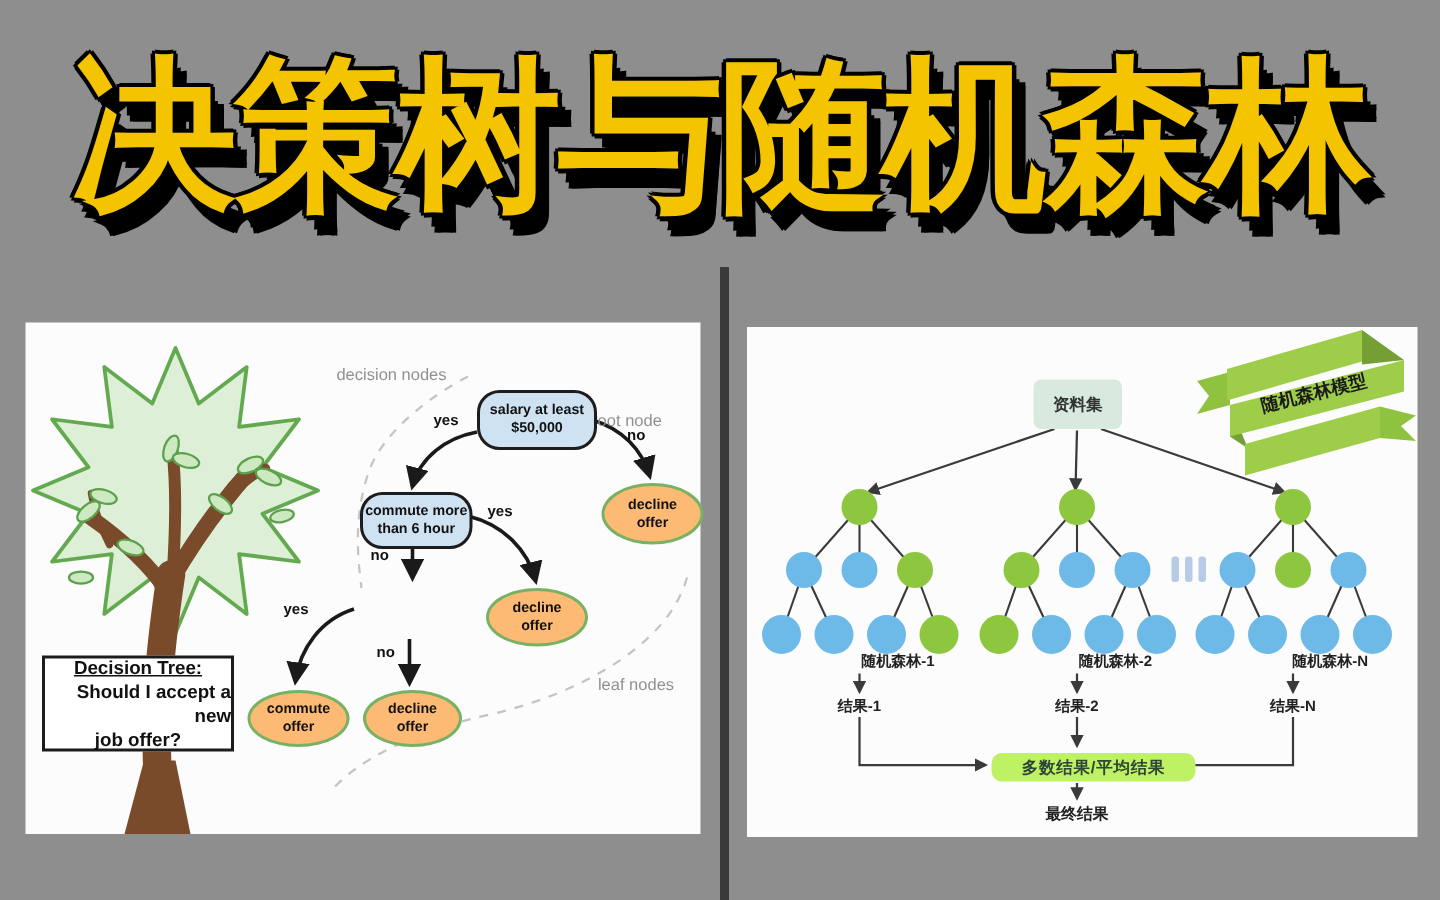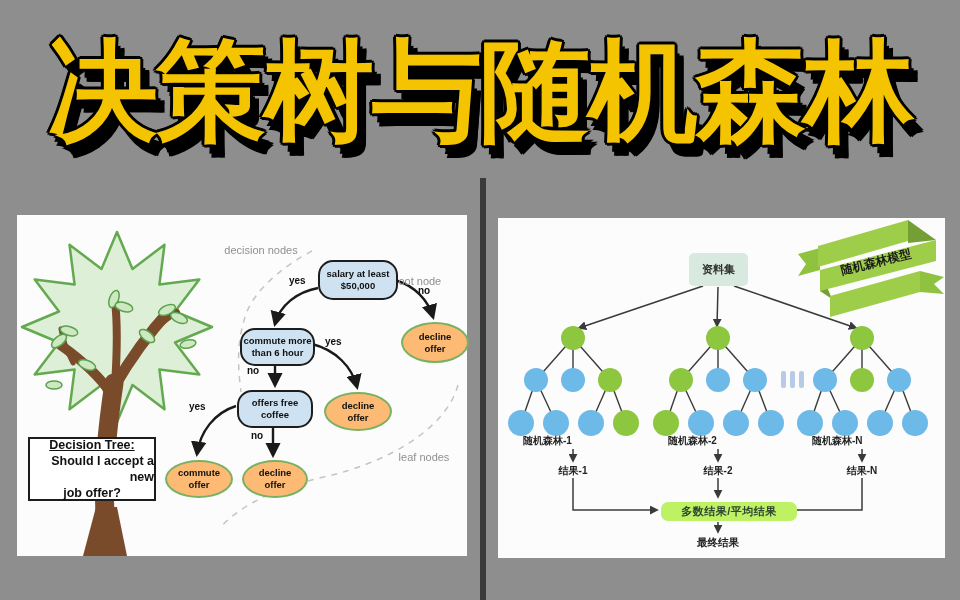--- a/index.html
+++ b/index.html
@@ -56,21 +56,21 @@
     background:#d8eadf;border-radius:5px;
     display:flex;align-items:center;justify-content:center;
     font-size:11px;font-weight:bold;color:#333;
   }
   .agg-box{
     position:absolute;left:163px;top:284px;width:136px;height:19px;
     background:#bef264;border-radius:7px;
     display:flex;align-items:center;justify-content:center;
     font-size:11px;font-weight:bold;color:#2e4632;letter-spacing:0.5px;
   }
-  .rf-label{position:absolute;width:100px;top:216px;text-align:left;font-size:10px;font-weight:bold;color:#222;}
+  .rf-label{position:absolute;width:100px;top:216px;text-align:right;font-size:10px;font-weight:bold;color:#222;}
   .rf-result{position:absolute;width:100px;top:246px;text-align:center;font-size:10px;font-weight:bold;color:#222;}
   .final-label{position:absolute;left:170px;top:318px;width:100px;text-align:center;font-size:10.5px;font-weight:bold;color:#222;}
   .banner-text{
     position:absolute;left:308px;top:36px;width:140px;text-align:center;
     font-size:12px;font-weight:bold;color:#1a1a1a;transform:rotate(-14deg);
   }
   .ellipsis{position:absolute;left:283px;top:153px;display:flex;gap:4px;}
   .ellipsis span{display:block;width:5px;height:17px;border-radius:2px;background:#b7cbe6;}
 </style>
 </head>
@@ -133,24 +133,20 @@
   <div class="gray-note" style="left:366px;top:44px;width:70px;margin-top:16px;">root node</div>
   <div class="gray-note" style="left:372px;top:236px;width:70px;">leaf nodes</div>
 
   <div class="dnode" style="left:301px;top:45px;width:76px;height:36px;">
     <div>salary at least</div>
     <div>$50,000</div>
   </div>
   <div class="dnode" style="left:223px;top:113px;width:71px;height:34px;">
     <div>commute more</div>
     <div>than 6 hour</div>
-  </div>
-  <div class="dnode" style="left:220px;top:175px;width:72px;height:34px;">
-    <div>offers free</div>
-    <div>coffee</div>
   </div>
 
   <div class="lnode" style="left:384px;top:107px;width:64px;height:37px;">
     <div>decline</div>
     <div>offer</div>
   </div>
   <div class="lnode" style="left:307px;top:177px;width:64px;height:35px;">
     <div>decline</div>
     <div>offer</div>
   </div>

